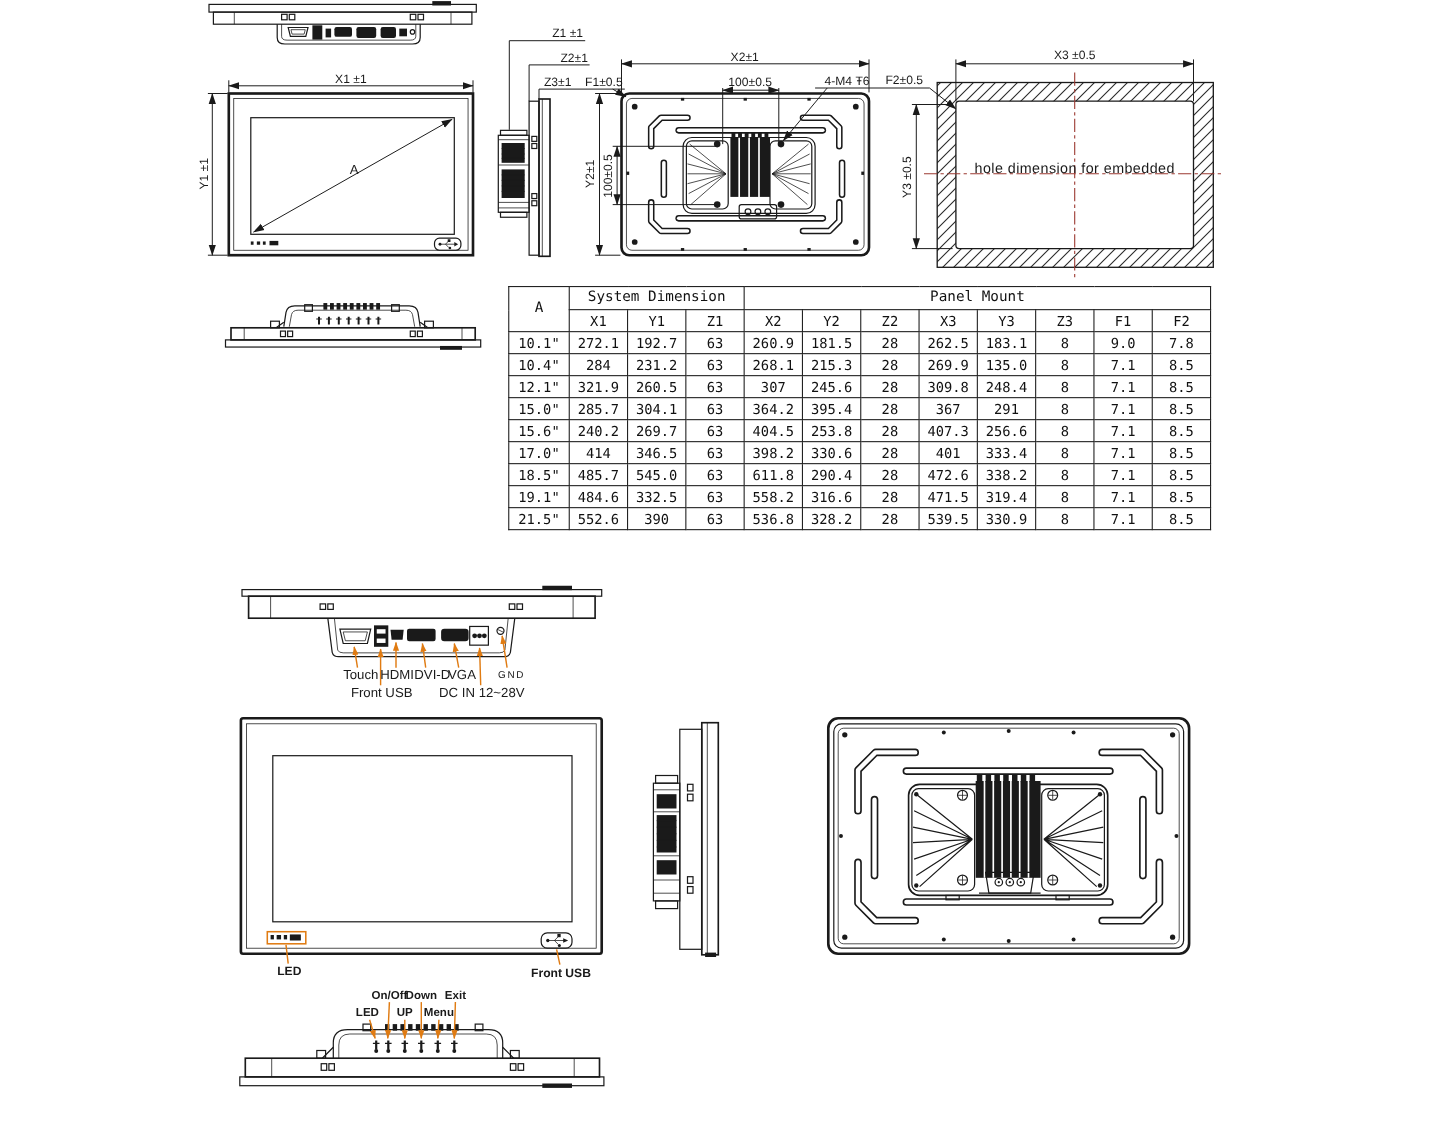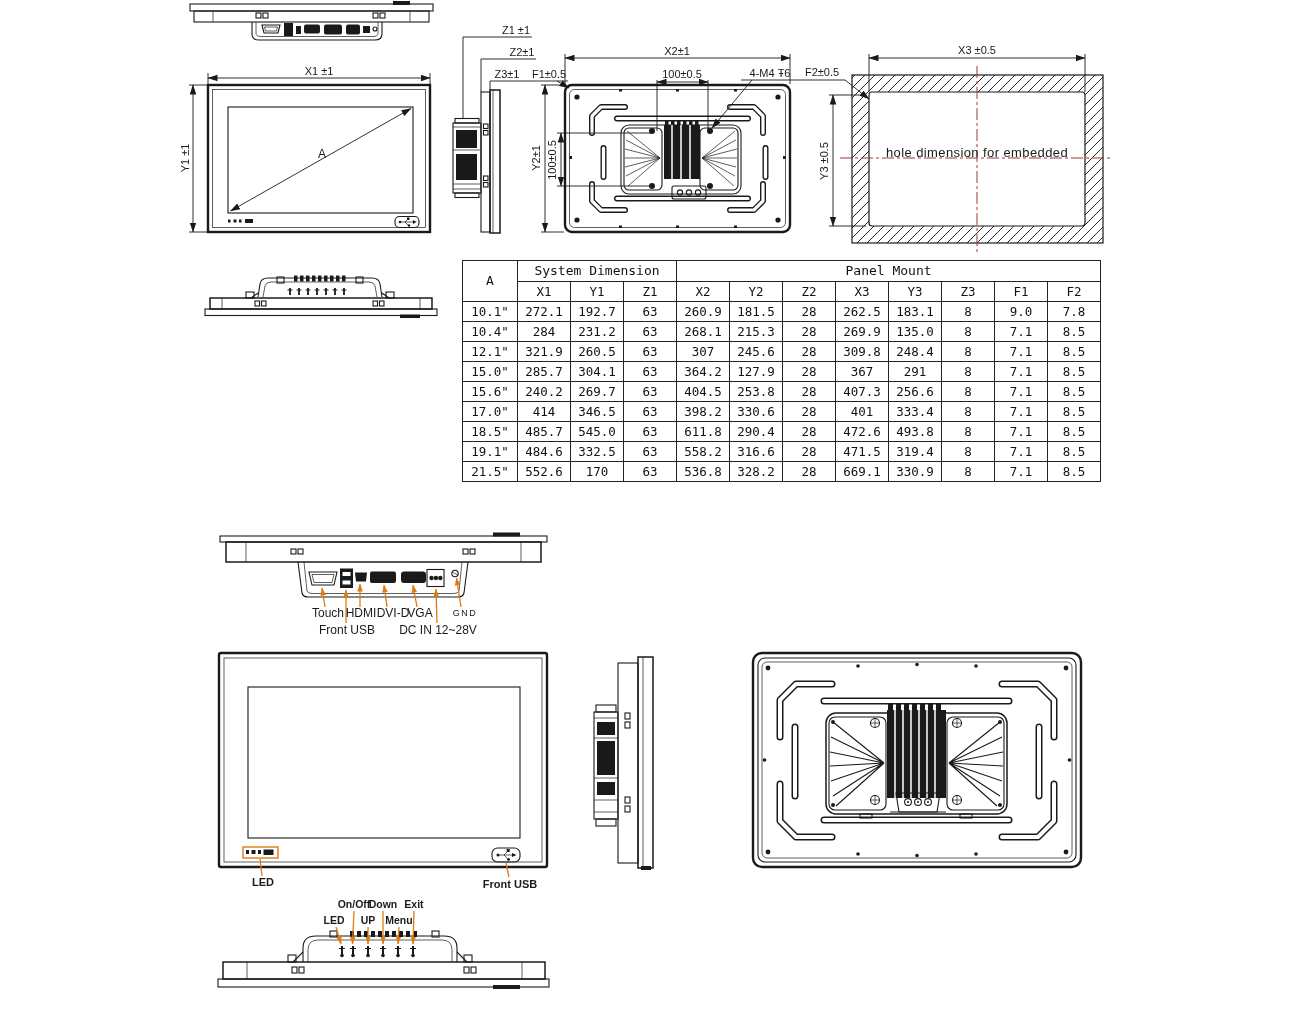--- a/index.html
+++ b/index.html
@@ -590,21 +590,21 @@
           <td>8</td>
           <td>7.1</td>
           <td>8.5</td>
         </tr>
         <tr>
           <td>15.0"</td>
           <td>285.7</td>
           <td>304.1</td>
           <td>63</td>
           <td>364.2</td>
-          <td>127.9</td>
+          <td>395.4</td>
           <td>28</td>
           <td>367</td>
           <td>291</td>
           <td>8</td>
           <td>7.1</td>
           <td>8.5</td>
         </tr>
         <tr>
           <td>15.6"</td>
           <td>240.2</td>
@@ -635,21 +635,21 @@
         </tr>
         <tr>
           <td>18.5"</td>
           <td>485.7</td>
           <td>545.0</td>
           <td>63</td>
           <td>611.8</td>
           <td>290.4</td>
           <td>28</td>
           <td>472.6</td>
-          <td>493.8</td>
+          <td>338.2</td>
           <td>8</td>
           <td>7.1</td>
           <td>8.5</td>
         </tr>
         <tr>
           <td>19.1"</td>
           <td>484.6</td>
           <td>332.5</td>
           <td>63</td>
           <td>558.2</td>
@@ -657,26 +657,26 @@
           <td>28</td>
           <td>471.5</td>
           <td>319.4</td>
           <td>8</td>
           <td>7.1</td>
           <td>8.5</td>
         </tr>
         <tr>
           <td>21.5"</td>
           <td>552.6</td>
-          <td>170</td>
+          <td>390</td>
           <td>63</td>
           <td>536.8</td>
           <td>328.2</td>
           <td>28</td>
-          <td>669.1</td>
+          <td>539.5</td>
           <td>330.9</td>
           <td>8</td>
           <td>7.1</td>
           <td>8.5</td>
         </tr>
       </tbody>
 </table>
 
 </div>
 

